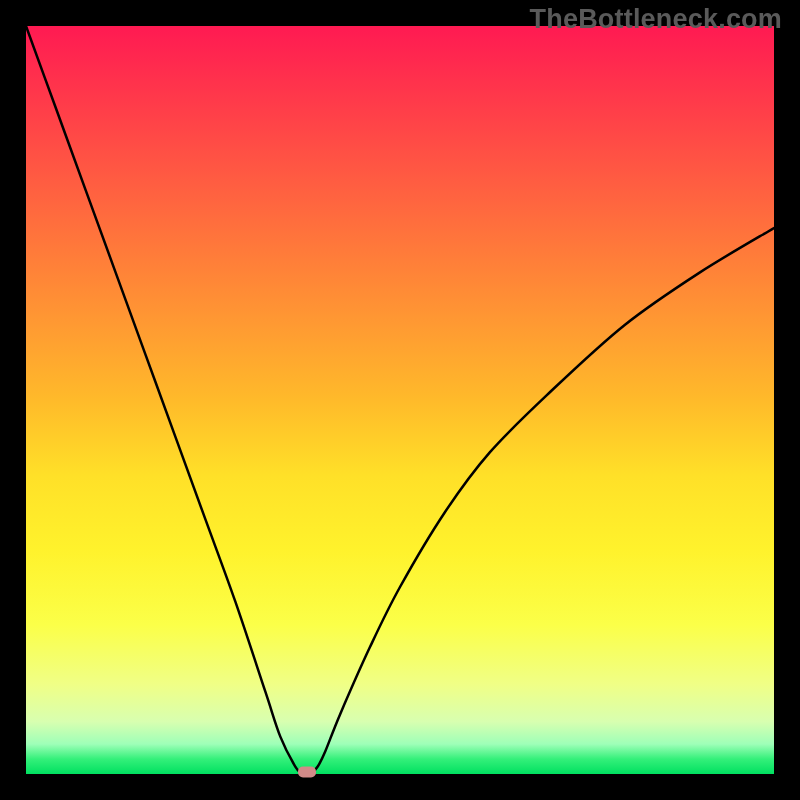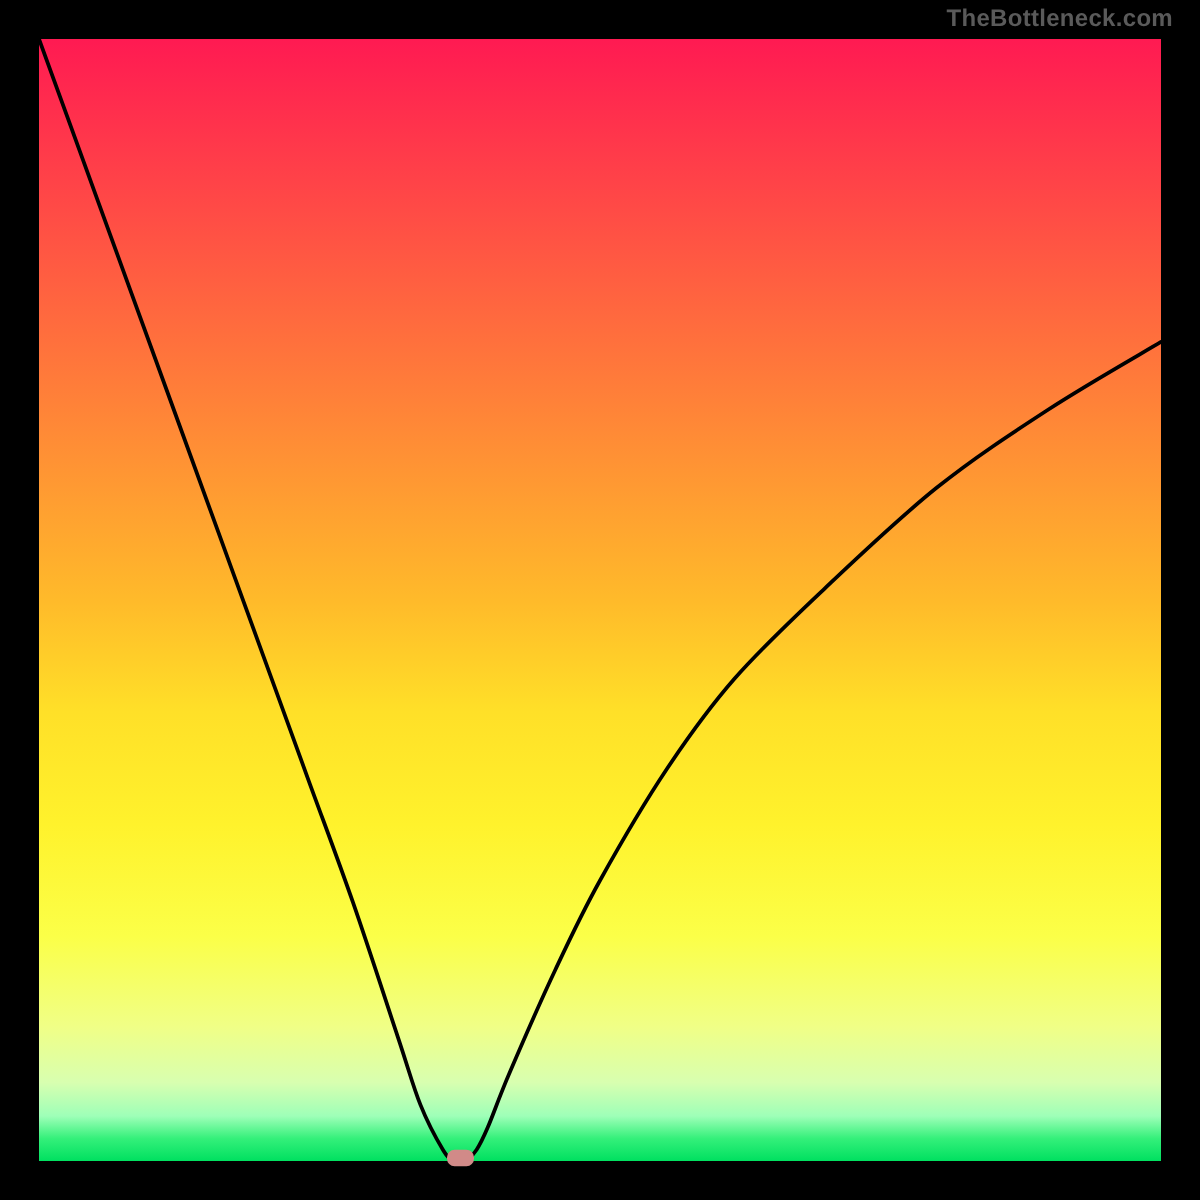--- a/index.html
+++ b/index.html
@@ -15,21 +15,21 @@
     width: 800px;
     height: 800px;
     background: #000;
     position: relative;
   }
   .watermark {
     position: absolute;
     top: 4px;
     right: 18px;
     color: #5a5a5a;
-    font-size: 16px;
+    font-size: 27px;
     font-weight: 600;
     letter-spacing: 0.2px;
     z-index: 5;
   }
   .plot-frame {
     position: absolute;
     left: 26px;
     top: 26px;
     width: 748px;
     height: 748px;

